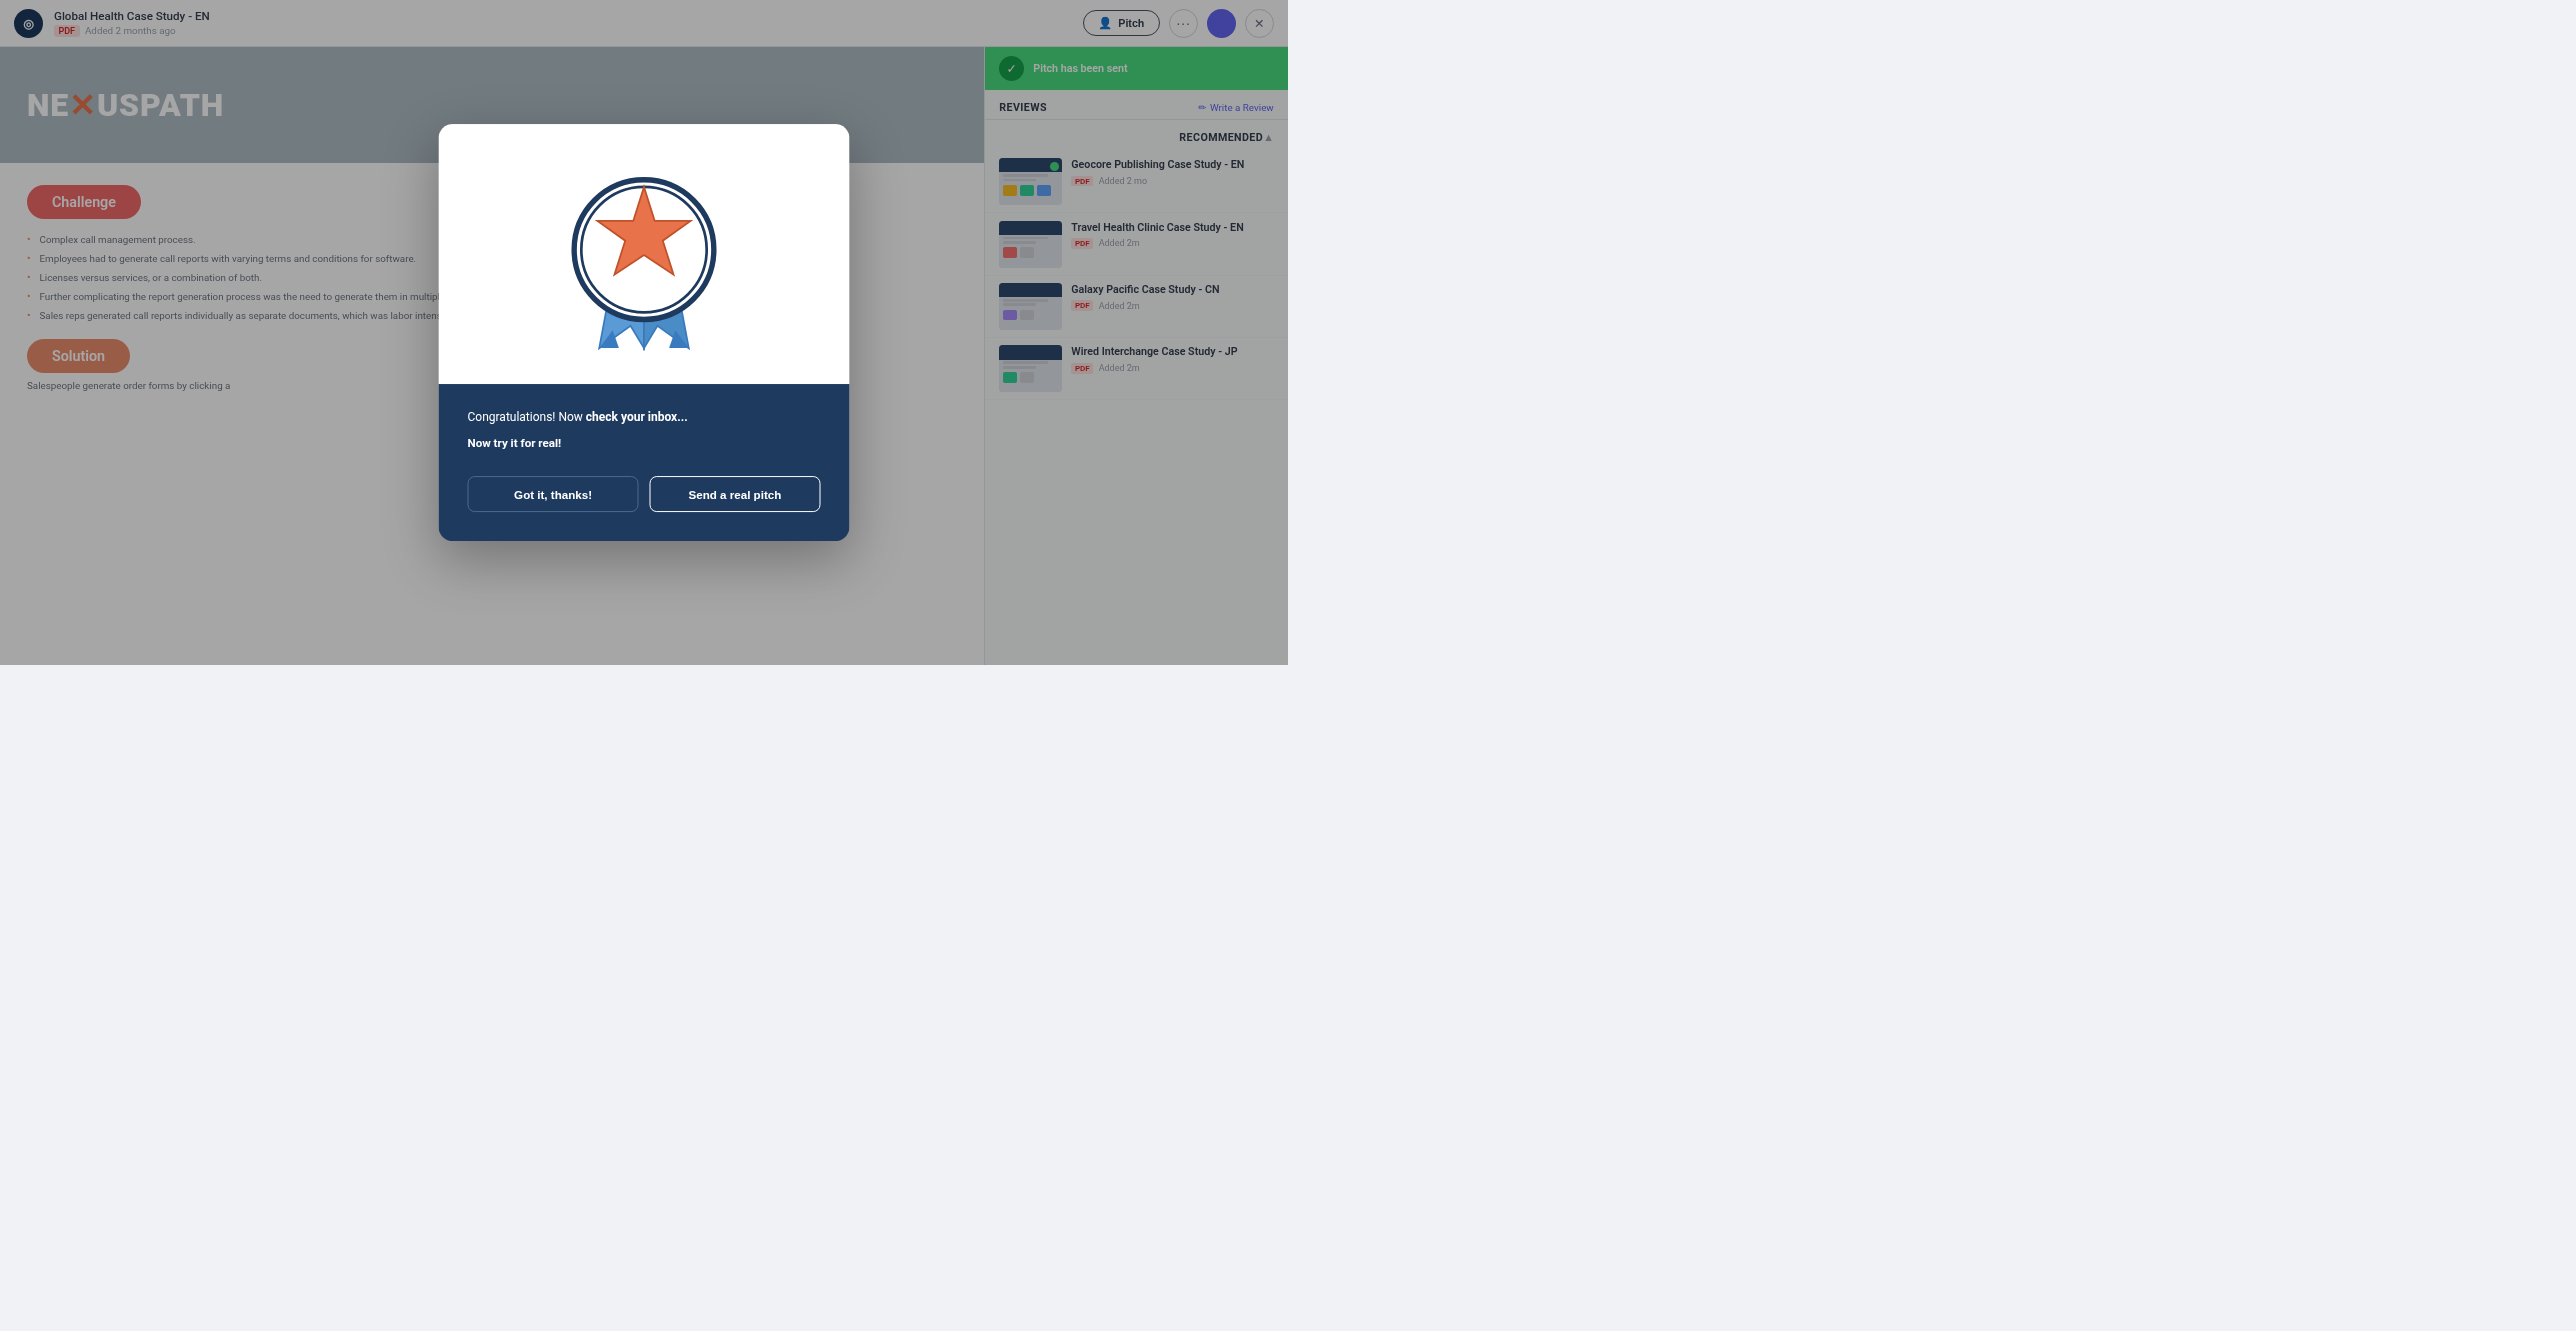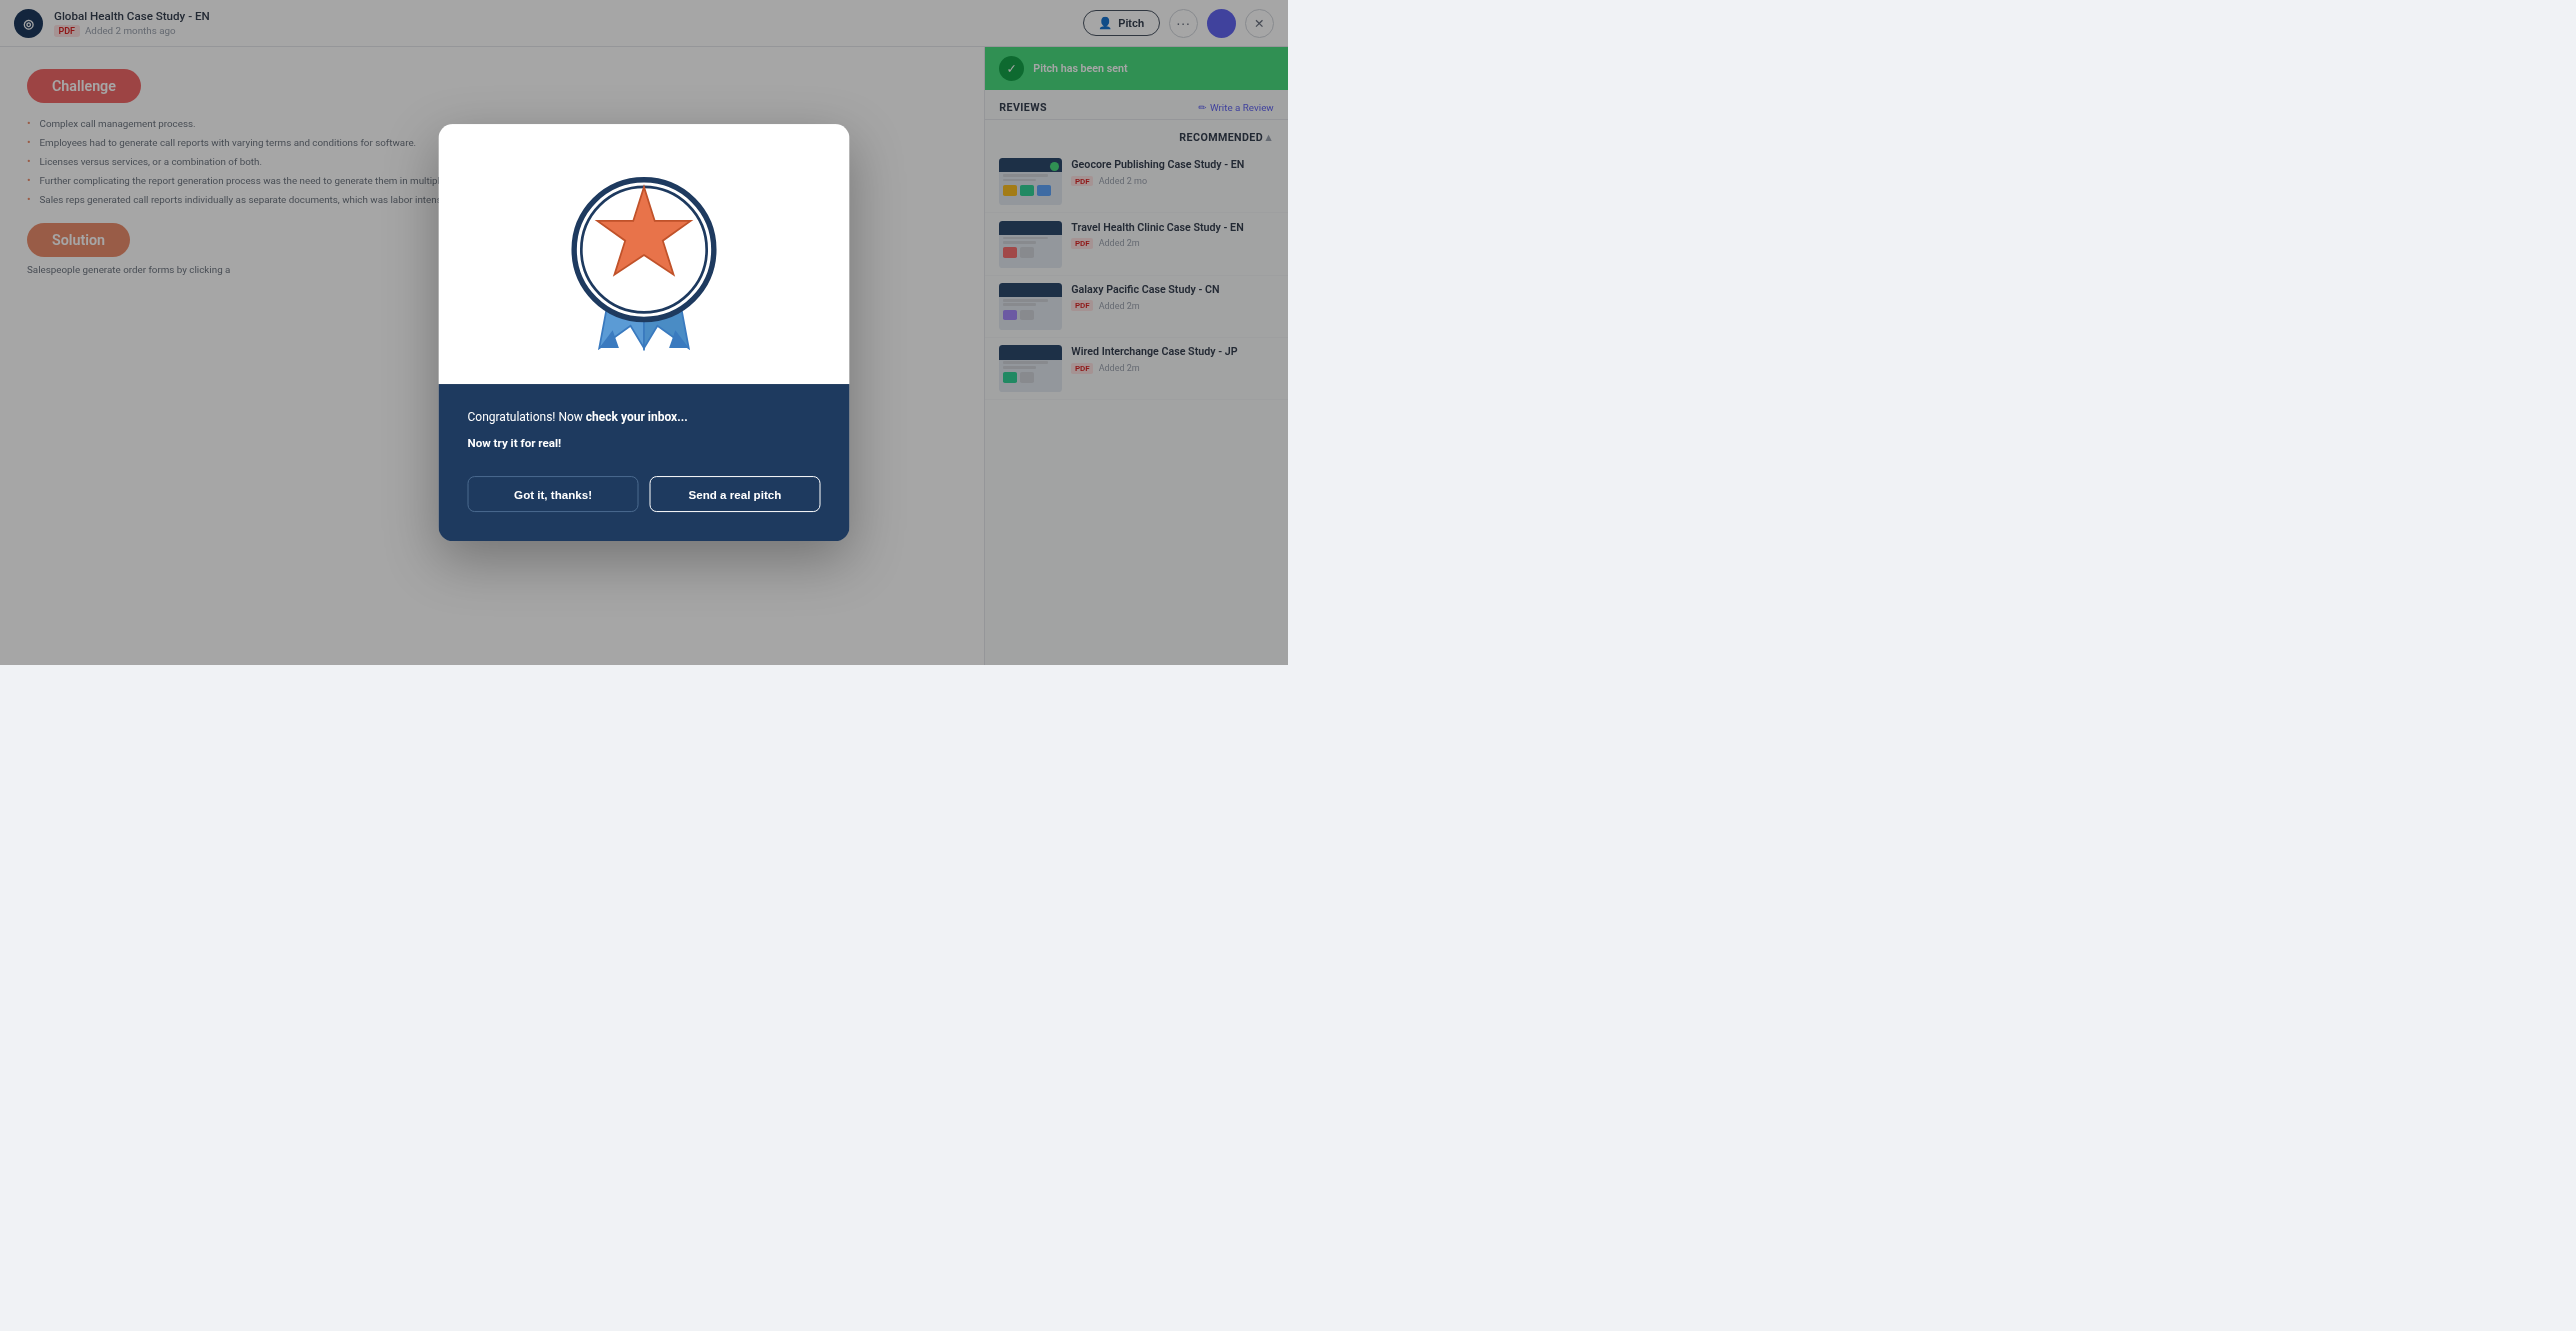--- a/index.html
+++ b/index.html
@@ -436,20 +436,25 @@
       <span>···</span>
     </button>
     <div class="avatar"></div>
     <button class="close-btn">✕</button>
   </div>
 </div>
 
 <div class="main-content">
 
   <div class="doc-panel">
+    <div class="doc-header">
+      <div class="nexuspath-logo">
+        NE<span>✕</span>USPATH
+      </div>
+    </div>
     <div class="doc-body">
       <div class="challenge-btn">Challenge</div>
       <ul class="bullet-list">
         <li>Complex call management process.</li>
         <li>Employees had to generate call reports with varying terms and conditions for software.</li>
         <li>Licenses versus services, or a combination of both.</li>
         <li>Further complicating the report generation process was the need to generate them in multiple languages, depending on where the client was located.</li>
         <li>Sales reps generated call reports individually as separate documents, which was labor intensive, error prone and lead to branding discrepancies.</li>
       </ul>
       <div class="solution-btn">Solution</div>

